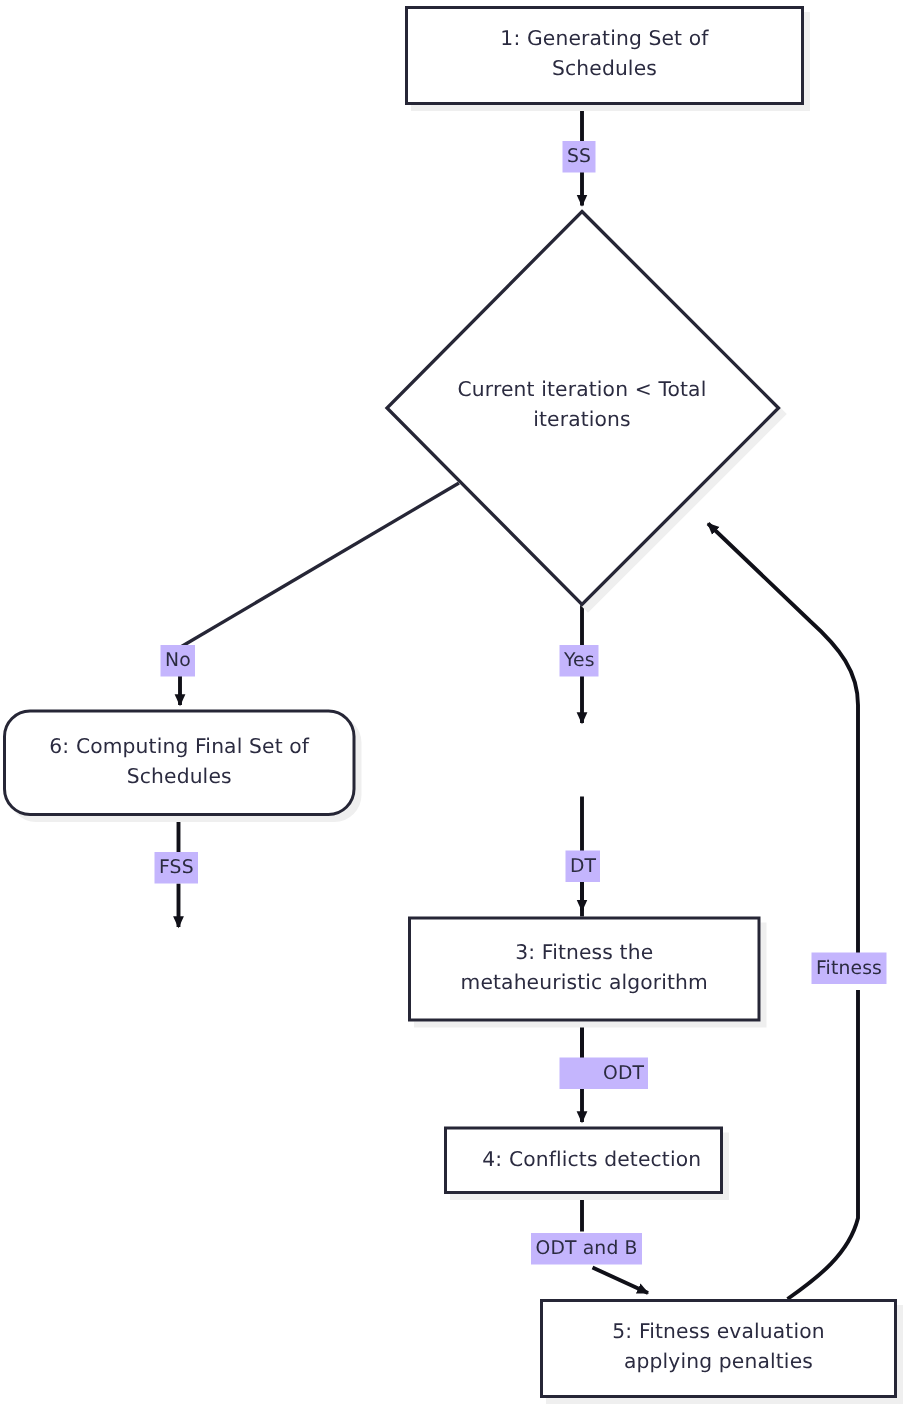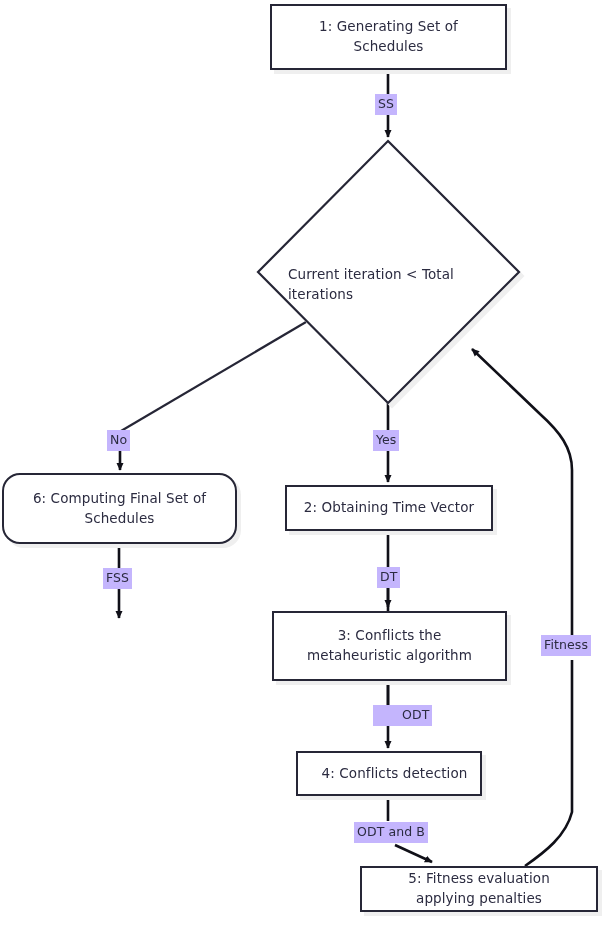--- a/index.html
+++ b/index.html
@@ -47,26 +47,26 @@
     background: #c4b5fd;
     color: #2b2b40;
     font-size: 12.5px;
     line-height: 1.35;
     padding: 2px 3px 2px 3px;
     white-space: nowrap;
     letter-spacing: 0.1px;
   }
   .diamond-text {
     position: absolute;
+    text-align: center;
     color: #2b2b40;
     font-size: 13.5px;
     line-height: 1.5;
     white-space: pre-line;
     letter-spacing: 0.1px;
-    margin-top: 14px;
   }
 </style>
 </head>
 <body>
 
 <div id="canvas">
 
   <svg class="layer" viewBox="0 0 602 938" xmlns="http://www.w3.org/2000/svg">
     <defs>
       <marker id="arrowhead" markerWidth="9" markerHeight="9" refX="7.2" refY="4.5" orient="auto" markerUnits="userSpaceOnUse">
@@ -112,48 +112,45 @@
       <path d="M525,866 C545,852 566,836 572,812 L572,660" fill="none" stroke="#101018" stroke-width="2.6"></path>
       <path d="M572,636 L572,470 C572,448 560,432 540,414
                L472,349" fill="none" stroke="#101018" stroke-width="2.6" marker-end="url(#arrowhead)"></path>
     </g>
 
     <g>
       <path d="M388,141 L519,272 L388,403 L258,272 Z" fill="#ffffff" stroke="#262636" stroke-width="2.2" style="filter: drop-shadow(4px 4px 0 #efefef);"></path>
     </g>
   </svg>
 
-  <div class="node" style="left:270px; top:4px; width:237px; height:66px;">
+  <div class="node" style="left:270px; top:4px; width:266px; height:66px;">
     <span class="node-text">1: Generating Set of
 Schedules</span>
   </div>
 
   <div class="diamond-text" style="left:288px; top:250px; width:200px;">Current iteration &lt; Total
 iterations</div>
 
   <div class="node" style="left:2px; top:473px; width:235px; height:71px;border-radius:18px;">
     <span class="node-text">6: Computing Final Set of
 Schedules</span>
   </div>
 
 
-  <div class="node" style="left:285px; top:485px; width:208px; height:46px;">
-    <span class="node-text">2: Obtaining Time Vector</span>
-  </div>
 
   <div class="node" style="left:272px; top:611px; width:235px; height:70px;">
-    <span class="node-text">3: Conflicts the
+    <span class="node-text">3: Fitness the
 metaheuristic algorithm</span>
   </div>
 
   <div class="node" style="left:296px; top:751px; width:186px; height:45px;padding-left:17px;">
     <span class="node-text">4: Conflicts detection</span>
   </div>
 
-  <div class="node" style="left:360px; top:866px; width:238px; height:46px;">
+  <div class="node" style="left:360px; top:866px; width:238px; height:66px;">
     <span class="node-text">5: Fitness evaluation
 applying penalties</span>
   </div>
 
   <div class="edge-label" style="left:375px; top:94px;">SS</div>
 
   <div class="edge-label" style="left:107px; top:430px;">No</div>
 
   <div class="edge-label" style="left:373px; top:430px;">Yes</div>
 

